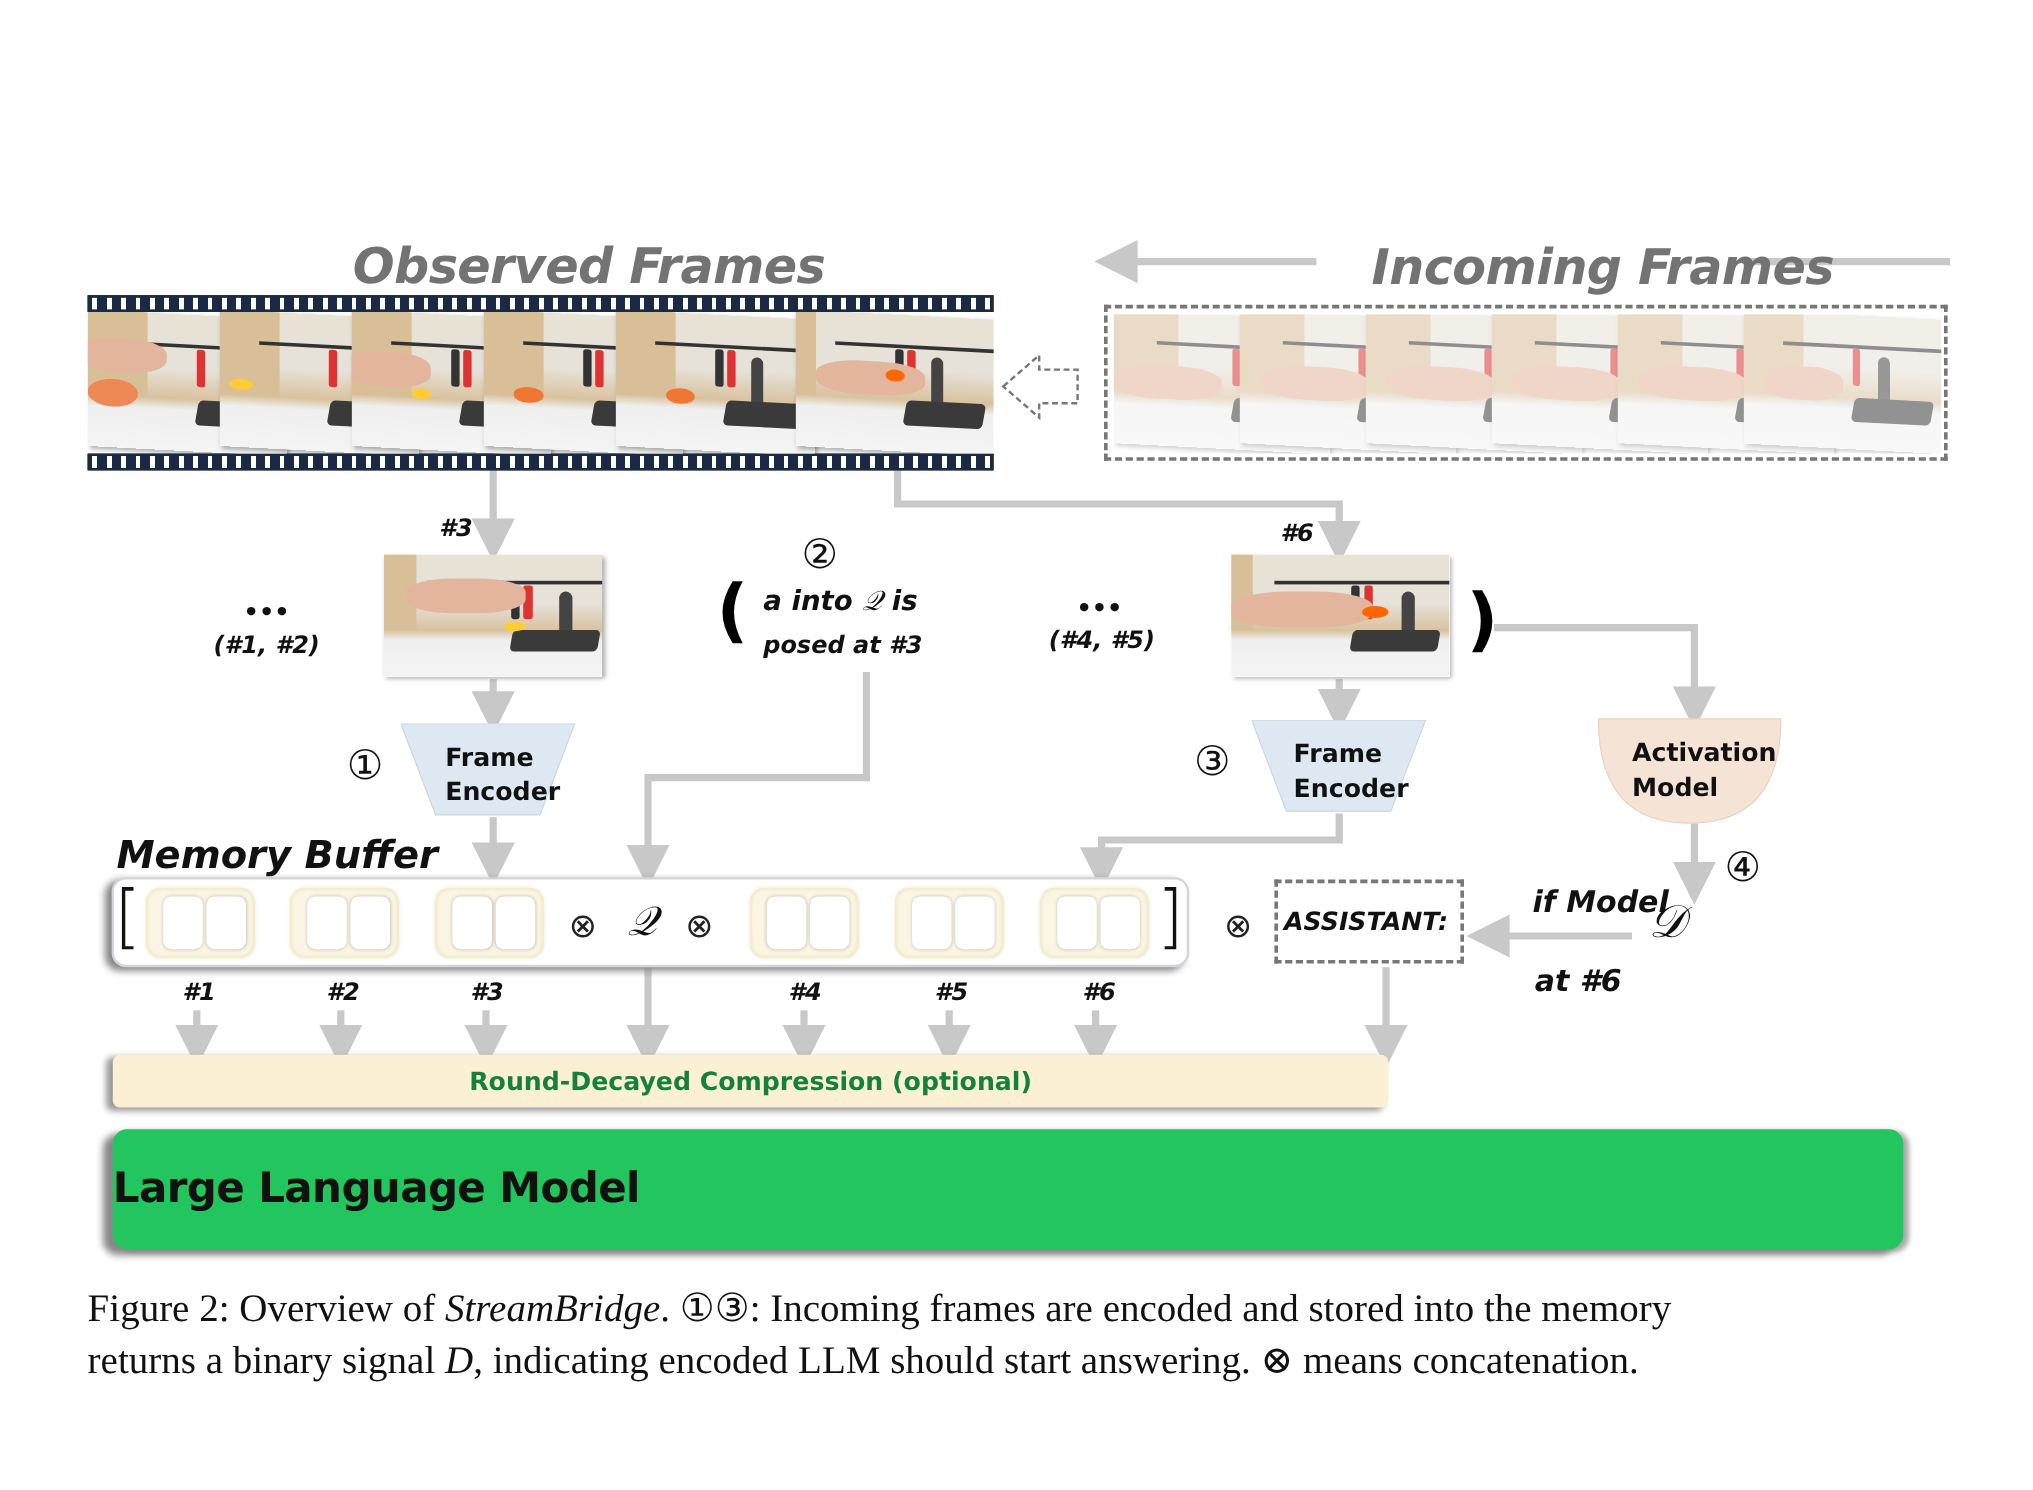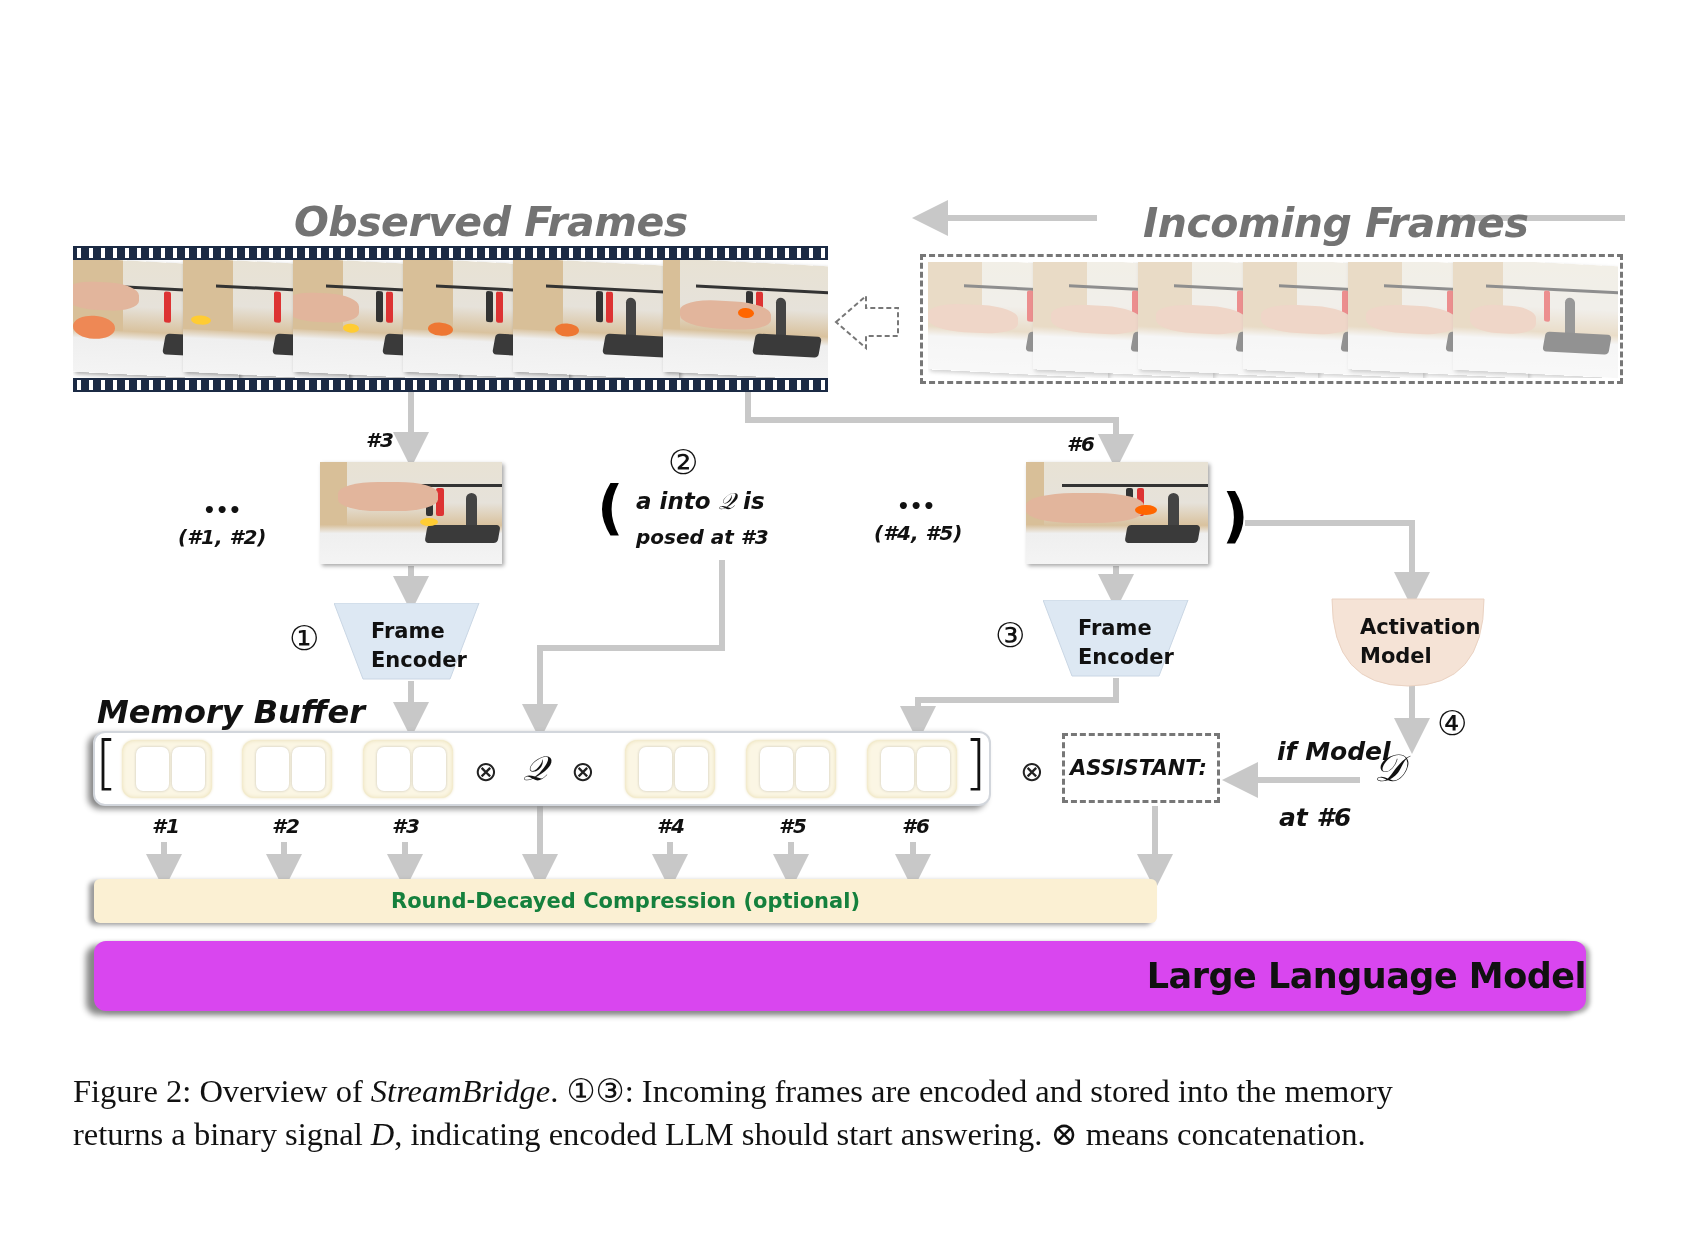--- a/index.html
+++ b/index.html
@@ -328,20 +328,20 @@
 <div class="abs" style="left:1062px;top:733px;width:158px;height:70px;border:3px dashed #777;box-sizing:border-box;"></div>
 <div class="abs label-b" style="left:1070px;top:756px;font-size:21px;">ASSISTANT:</div>
 
 <div class="abs label-b" style="left:1277px;top:737px;font-size:25px;">if Model</div>
 <div class="abs label-b" style="left:1279px;top:778px;font-size:25px;margin-top:25px;">at #6</div>
 <div class="abs mathq" style="left:1374px;top:746px;font-size:38px;color:#111;">𝒟</div>
 
 <div class="abs" style="left:94px;top:879px;width:1063px;height:44px;background:#fbf0d3;border-radius:6px;box-shadow:-5px 2px 5px #999;display:flex;align-items:center;justify-content:center;">
   <span style="font-family:'DejaVu Sans',sans-serif;font-weight:bold;font-size:21px;color:#15803d;">Round-Decayed Compression (optional)</span>
 </div>
-<div class="abs" style="left:94px;top:941px;width:1492px;height:70px;background:#d946ef;border-radius:12px;box-shadow:-8px 4px 6px #888,4px 2px 4px #aaa;display:flex;align-items:center;justify-content:flex-end;">
+<div class="abs" style="left:94px;top:941px;width:1492px;height:100px;background:#22c55e;border-radius:12px;box-shadow:-8px 4px 6px #888,4px 2px 4px #aaa;display:flex;align-items:center;justify-content:flex-start;">
   <span style="font-family:'DejaVu Sans',sans-serif;font-weight:bold;font-size:35px;color:#111;letter-spacing:-0.5px;">Large Language Model</span>
 </div>
 
 <div class="abs caption" style="left:73px;top:1070px;">
   <div><span>Figure 2: Overview of </span><i>StreamBridge</i><span>. ①③: Incoming frames are encoded and stored into the memory</span></div>
   <div><span>returns a binary signal </span><i>D</i><span>, indicating encoded LLM should start answering. ⊗ means concatenation.</span></div>
 </div>
 
 </body></html>

